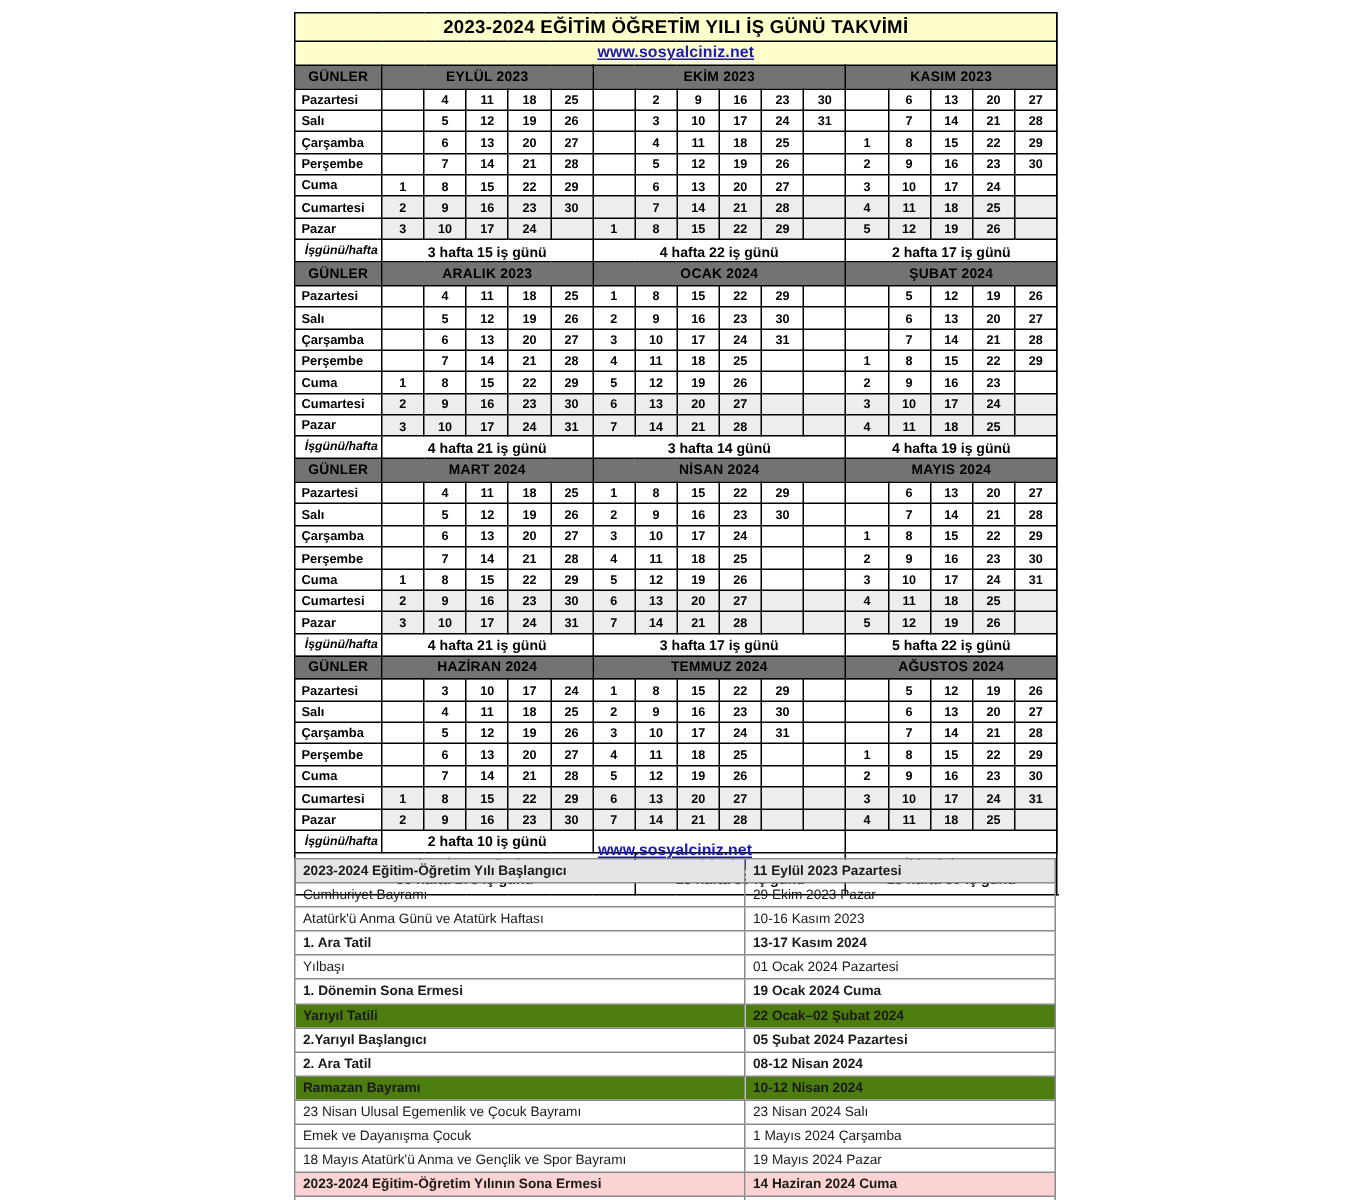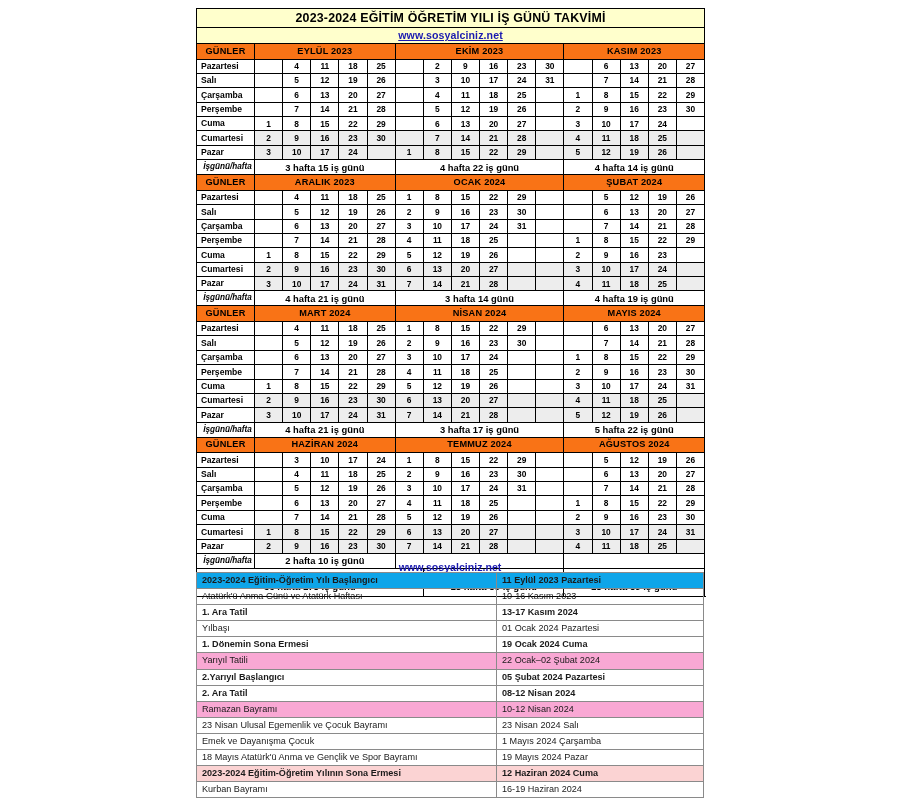--- a/index.html
+++ b/index.html
@@ -52,21 +52,21 @@
   }
   .url-cell span {
     color: #1a1ab0;
     font-size: 10.6px;
     font-weight: bold;
     text-decoration: underline;
     letter-spacing: .1px;
   }
 
   .hdr {
-    background: #f97316;
+    background: #737373;
     color: #000;
     font-size: 9.2px !important;
     height: 15.5px !important;
     letter-spacing: .2px;
   }
   .dayname {
     text-align: left !important;
     padding-left: 4px !important;
     font-size: 8.6px !important;
   }
@@ -129,22 +129,22 @@
     font-size: 9.1px;
     height: 16.1px;
     padding: 0 0 0 5px;
     color: #1a1a1a;
     line-height: 1;
     white-space: nowrap;
     overflow: hidden;
   }
   td.ev-name { width: 300px; }
   .ev-b { font-weight: bold; margin-left: 28px; }
-  .ev-green { background: #0ea5e9; font-weight: bold; }
-  .ev-yellow { background: #f9a8d4; color: #c00000; font-weight: normal; }
+  .ev-green { background: #e5e5e5; font-weight: bold; }
+  .ev-yellow { background: #4d7c0f; color: #c00000; font-weight: bold; }
   .ev-pink   { background: #fbd3d3; color: #c00000; font-weight: bold; }
 </style>
 </head>
 <body>
 
 <div id="root">
 
   <div class="cal-wrap">
     <table class="cal">
       <colgroup id="cal-cols">
@@ -309,21 +309,21 @@
             <td class="blk-sep shade wk">5</td>
             <td class="shade wk">12</td>
             <td class="shade wk">19</td>
             <td class="shade wk">26</td>
             <td class="blk-end shade wk"></td>
           </tr>
           <tr>
             <td class="sumlbl">İşgünü/hafta</td>
             <td class="sumval blk-sep" colspan="5">3 hafta 15 iş günü</td>
             <td class="sumval blk-sep" colspan="6">4 hafta 22 iş günü</td>
-            <td class="sumval blk-sep blk-end" colspan="5">4 hafta 14 iş günü</td>
+            <td class="sumval blk-sep blk-end" colspan="5">2 hafta 17 iş günü</td>
           </tr>
           <tr>
             <td class="hdr">GÜNLER</td>
             <td class="hdr blk-sep" colspan="5">ARALIK 2023</td>
             <td class="hdr blk-sep" colspan="6">OCAK 2024</td>
             <td class="hdr blk-sep blk-end" colspan="5">ŞUBAT 2024</td>
           </tr>
           <tr>
             <td class="dayname">Pazartesi</td>
             <td class="blk-sep"></td>
@@ -776,20 +776,24 @@
   </div>
 
   <div class="ev-wrap">
     <table class="ev">
       <tbody id="ev-body">
           <tr>
             <td class="ev-name ev-green">2023-2024 Eğitim-Öğretim Yılı Başlangıcı</td>
             <td class="ev-green">11 Eylül 2023 Pazartesi</td>
           </tr>
           <tr>
+            <td class="ev-name ">Cumhuriyet Bayramı</td>
+            <td>29 Ekim 2023 Pazar</td>
+          </tr>
+          <tr>
             <td class="ev-name ">Atatürk'ü Anma Günü ve Atatürk Haftası</td>
             <td>10-16 Kasım 2023</td>
           </tr>
           <tr>
             <td class="ev-name ev-b">1. Ara Tatil</td>
             <td class="ev-b">13-17 Kasım 2024</td>
           </tr>
           <tr>
             <td class="ev-name ">Yılbaşı</td>
             <td>01 Ocak 2024 Pazartesi</td>
@@ -821,21 +825,21 @@
           <tr>
             <td class="ev-name ">Emek ve Dayanışma Çocuk</td>
             <td>1 Mayıs 2024 Çarşamba</td>
           </tr>
           <tr>
             <td class="ev-name ">18 Mayıs Atatürk'ü Anma ve Gençlik ve Spor Bayramı</td>
             <td>19 Mayıs 2024 Pazar</td>
           </tr>
           <tr>
             <td class="ev-name ev-pink">2023-2024 Eğitim-Öğretim Yılının Sona Ermesi</td>
-            <td class="ev-pink">12 Haziran 2024 Cuma</td>
+            <td class="ev-pink">14 Haziran 2024 Cuma</td>
           </tr>
           <tr>
             <td class="ev-name ">Kurban Bayramı</td>
             <td>16-19 Haziran 2024</td>
           </tr>
         </tbody>
     </table>
   </div>
 
 </div>

